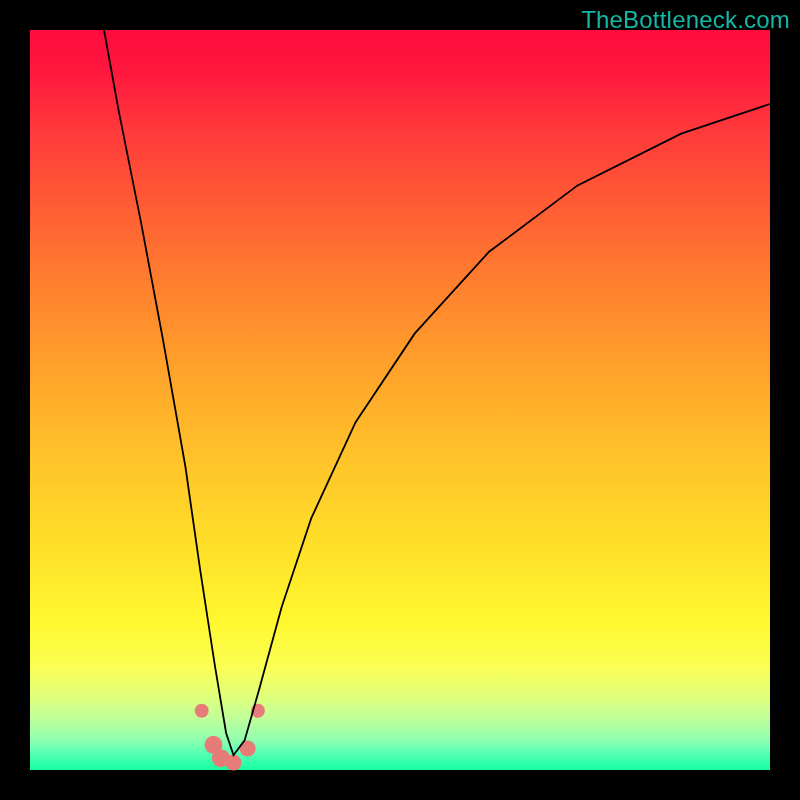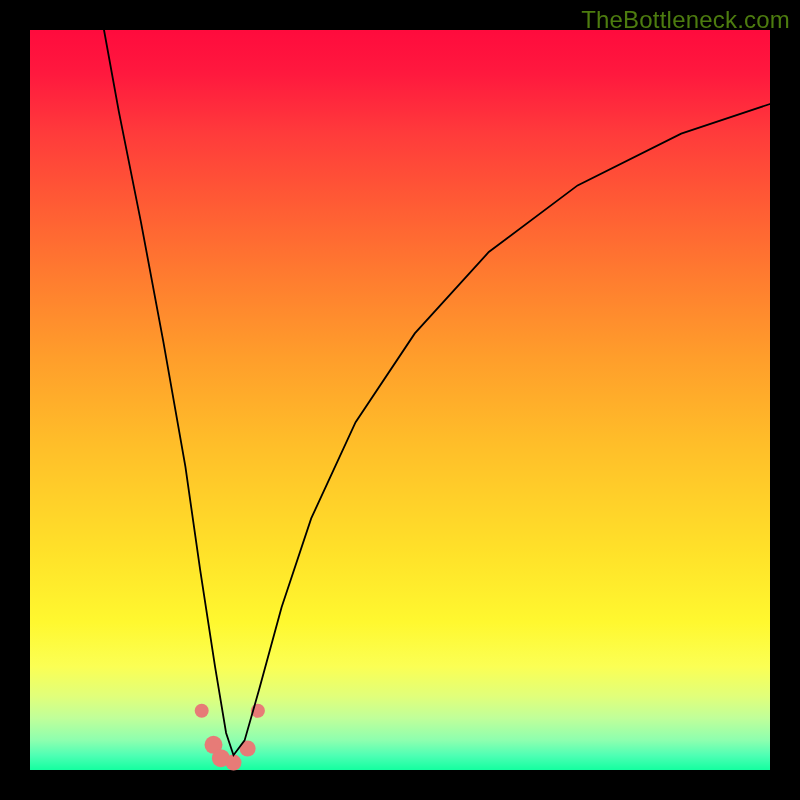--- a/index.html
+++ b/index.html
@@ -32,21 +32,21 @@
       #c0ff9a 93%,
       #8dffaf 96%,
       #4fffb4 98%,
       #14ffa0 100%);
     box-sizing: border-box;
   }
   .watermark {
     position: absolute;
     top: 6px;
     right: 10px;
-    color: #4d7c0f;
+    color: #14b8a6;
     font-size: 24px;
     letter-spacing: 0.2px;
     font-weight: 400;
   }
   svg.curve {
     position: absolute;
     left: 30px;
     top: 30px;
     width: 740px;
     height: 740px;

